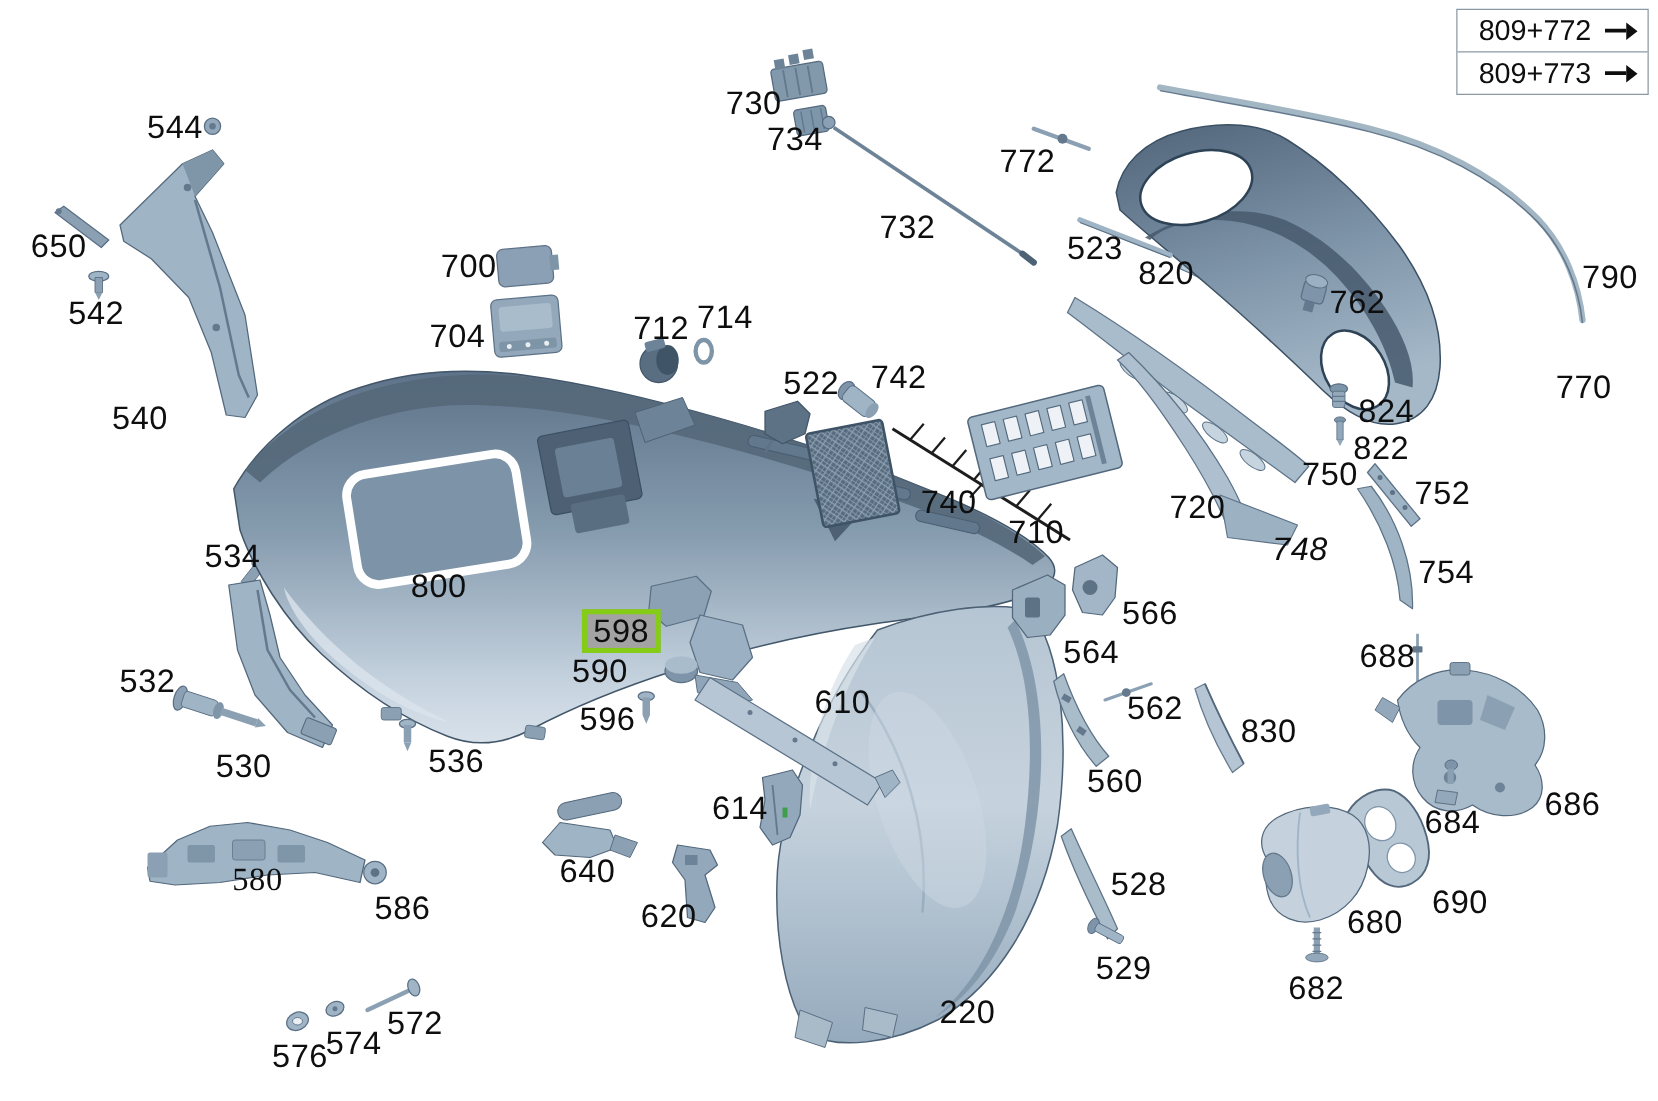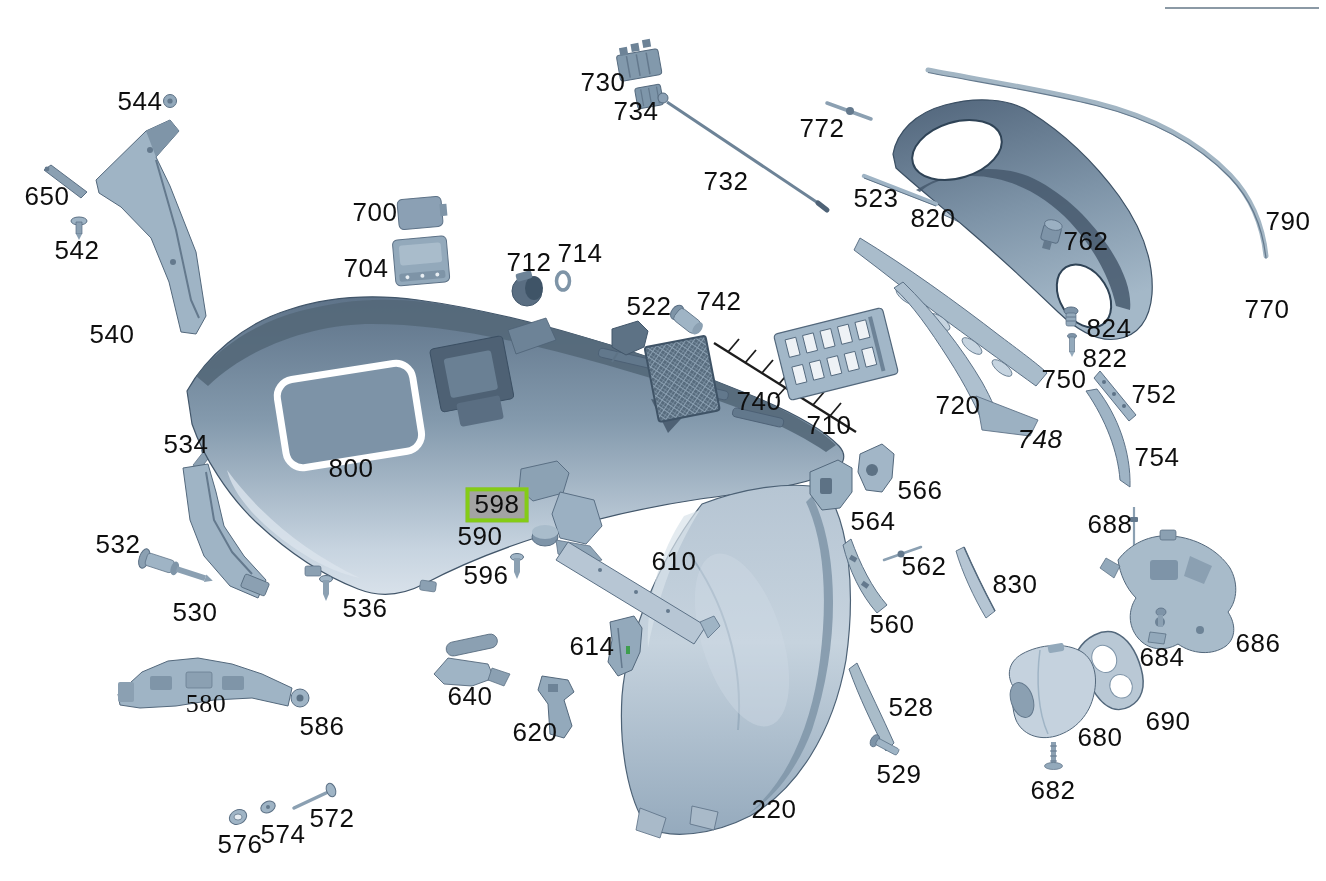--- a/index.html
+++ b/index.html
@@ -442,14 +442,22 @@
       <div class="plabel" style="left: 899px; top: 775px;">529</div>
       <div class="plabel" style="left: 1110px; top: 525px;">688</div>
       <div class="plabel" style="left: 1258px; top: 644px;">686</div>
       <div class="plabel" style="left: 1162px; top: 658px;">684</div>
       <div class="plabel" style="left: 1168px; top: 722px;">690</div>
       <div class="plabel" style="left: 1100px; top: 738px;">680</div>
       <div class="plabel" style="left: 1053px; top: 791px;">682</div>
     </div>
 
   <div class="ref-box">
+    <div class="ref-link">
+      <span>809+772</span>
+      <span class="arrow"></span>
+    </div>
+    <div class="ref-link">
+      <span>809+773</span>
+      <span class="arrow"></span>
+    </div>
   </div>
 </div>
 
 </body></html>

